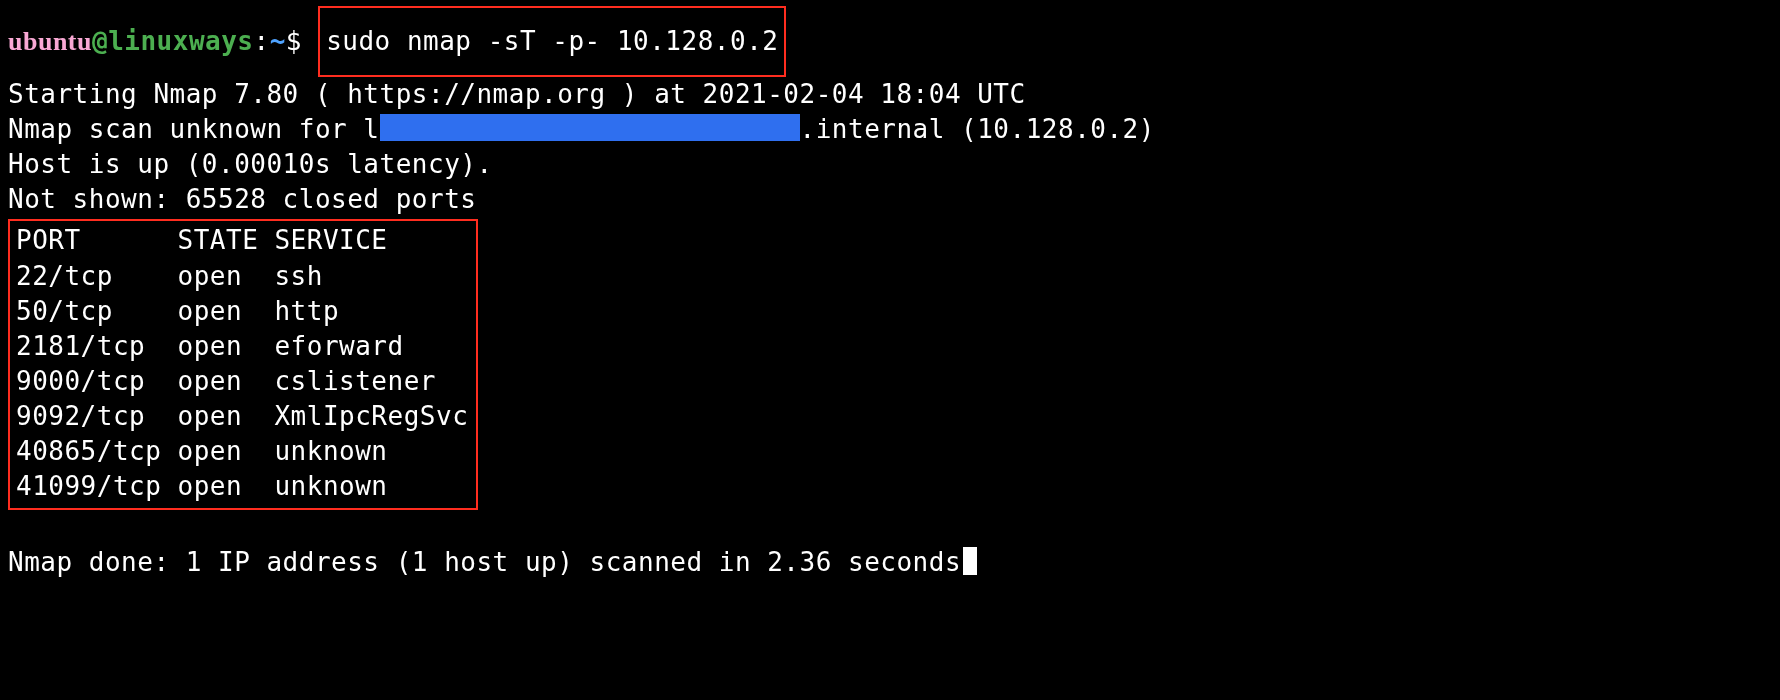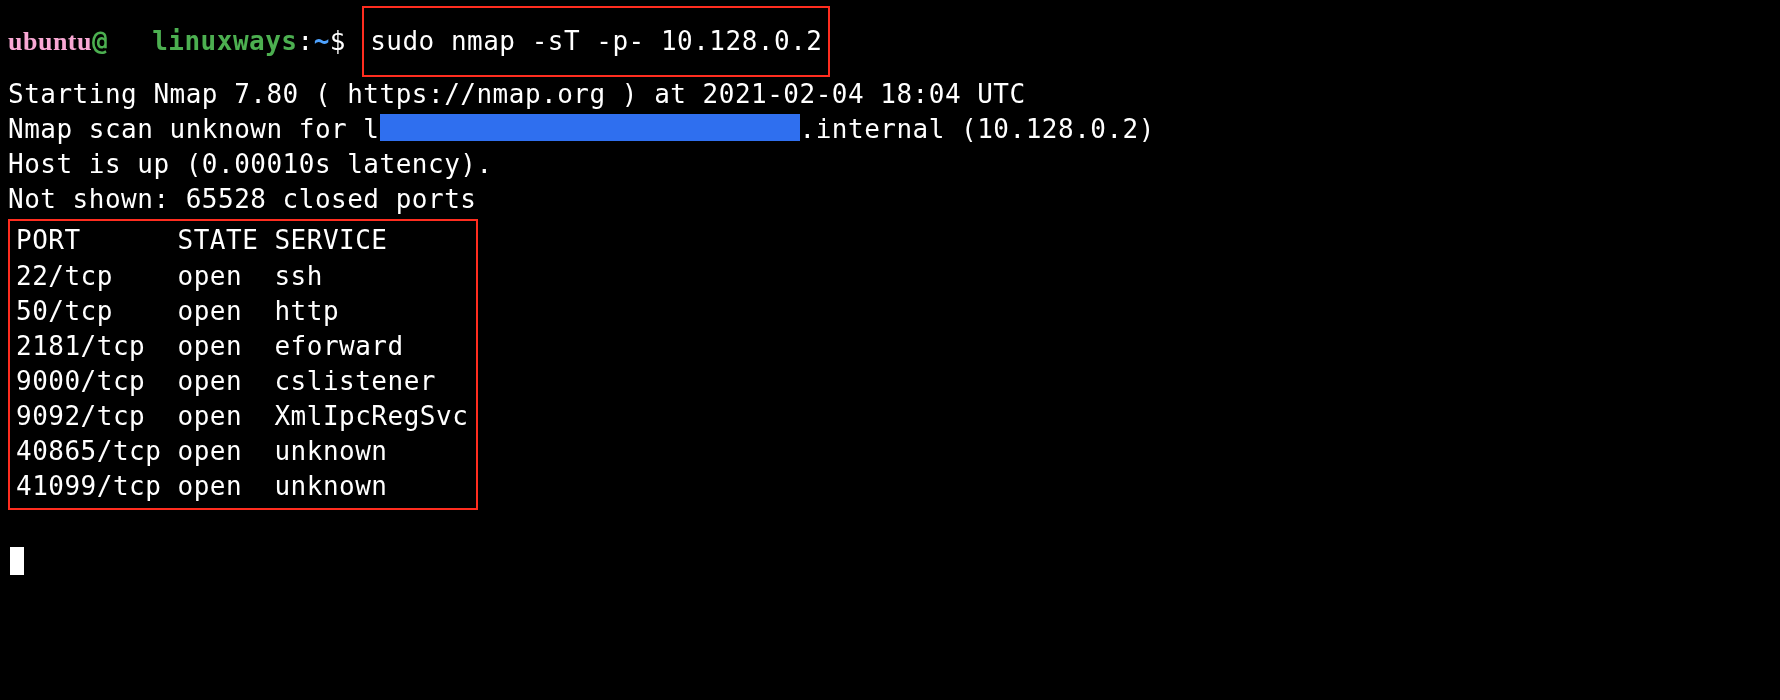--- a/index.html
+++ b/index.html
@@ -8,21 +8,21 @@
       color: #fff;
       font-family: "Menlo", "Consolas", "DejaVu Sans Mono", monospace;
       font-size: 26px;
       line-height: 1.35;
       padding: 6px 8px;
       width: 1780px;
       height: 700px;
       letter-spacing: 0.5px;
     }
     .prompt-user { color: #f9a8d4; font-weight: bold; font-family: Liberation Serif, serif; }
-    .prompt-host { color: #4caf50; font-weight: bold; padding-left: 44px; }
+    .prompt-host { color: #4caf50; font-weight: bold; }
     .prompt-at   { color: #4caf50; font-weight: bold; }
     .prompt-path { color: #4fa3ff; font-weight: bold; }
     .prompt-dollar { color: #fff; }
     .cmd-box {
       border: 2px solid #ff2d1f;
       padding: 16px 6px;
       display: inline-block;
     }
     .redact {
       display: inline-block;
@@ -82,17 +82,17 @@
 9092/tcp  open  XmlIpcRegSvc
 40865/tcp open  unknown
 41099/tcp open  unknown</pre>
 </div>
 
 
 <div>&nbsp;</div>
 
 
 <div>
-  <span class="cursor"></span>
+  <span>Nmap done: 1 IP address (1 host up) scanned in 2.36 seconds</span><span class="cursor"></span>
 </div>
 
 
 
 
 </body></html>

